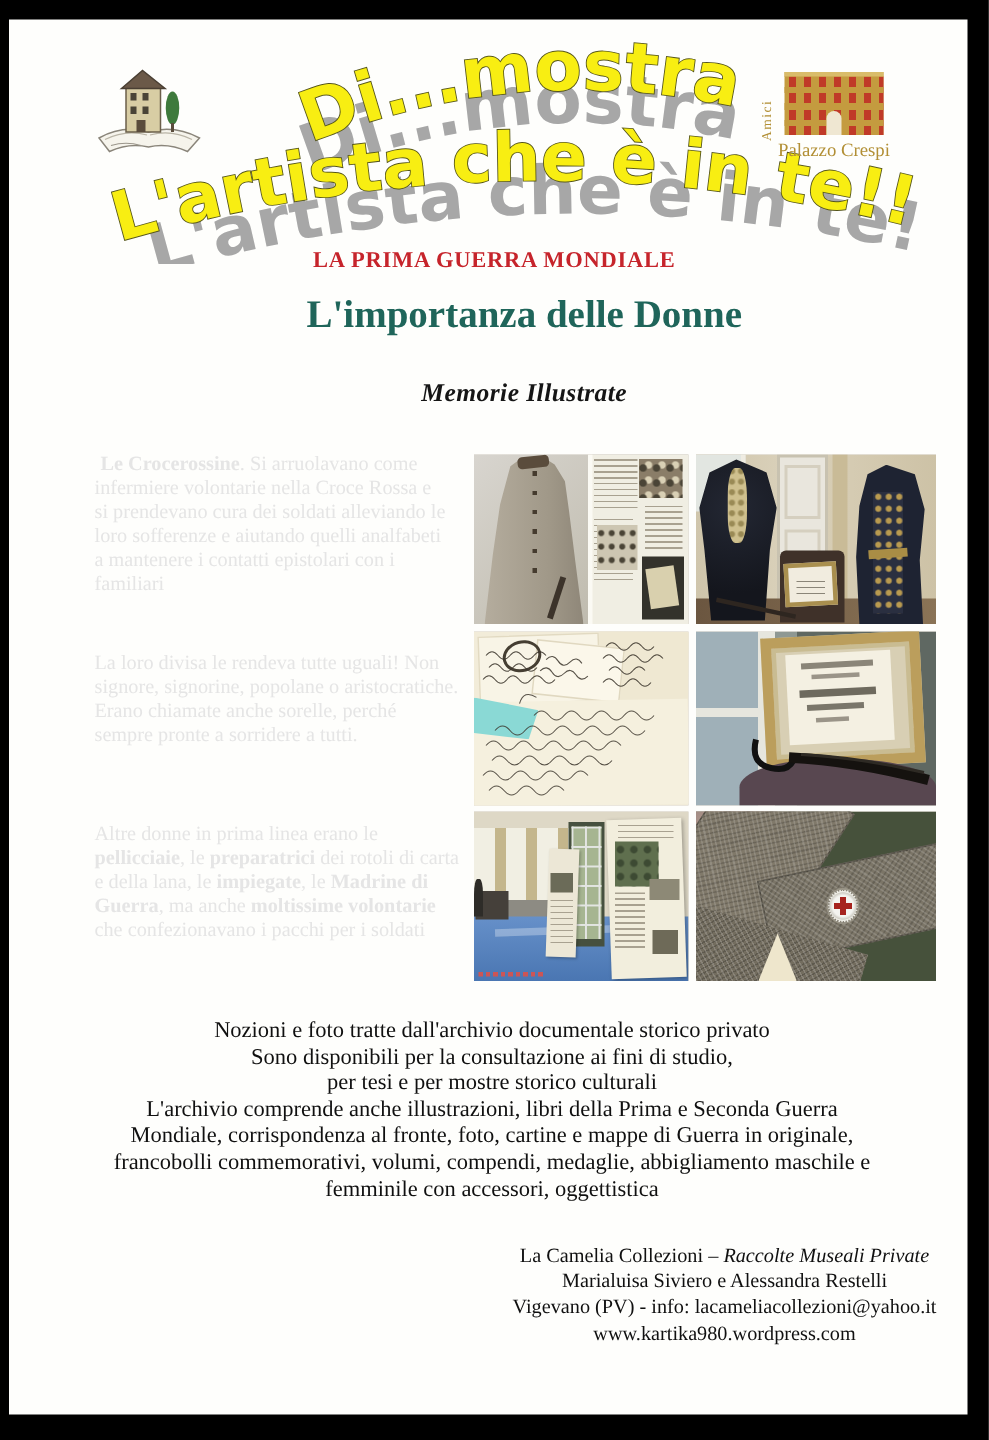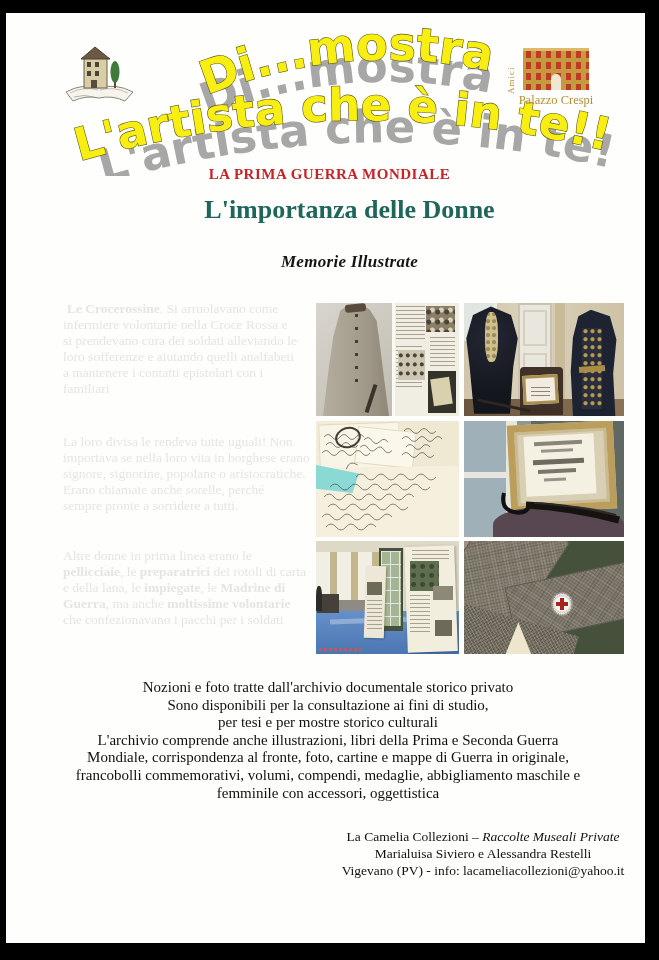--- a/index.html
+++ b/index.html
@@ -120,21 +120,20 @@
     <div class="line ind"><span class="b">Le Crocerossine</span><span>. Si arruolavano come</span></div>
     <div class="line"><span>infermiere volontarie nella Croce Rossa e</span></div>
     <div class="line"><span>si prendevano cura dei soldati alleviando le</span></div>
     <div class="line"><span>loro sofferenze e aiutando quelli analfabeti</span></div>
     <div class="line"><span>a mantenere i contatti epistolari con i</span></div>
     <div class="line"><span>familiari</span></div>
   </div>
 
   <div class="para" id="p2">
     <div class="line"><span>La loro divisa le rendeva tutte uguali! Non</span></div>
-    <div class="line"><span>importava se nella loro vita in borghese erano</span></div>
     <div class="line"><span>signore, signorine, popolane o aristocratiche.</span></div>
     <div class="line"><span>Erano chiamate anche sorelle, perché</span></div>
     <div class="line"><span>sempre pronte a sorridere a tutti.</span></div>
   </div>
 
   <div class="para" id="p3">
     <div class="line"><span>Altre donne in prima linea erano le</span></div>
     <div class="line"><span class="b">pellicciaie</span><span>, le </span><span class="b">preparatrici</span><span> dei rotoli di carta</span></div>
     <div class="line"><span>e della lana, le </span><span class="b">impiegate</span><span>, le </span><span class="b">Madrine di</span></div>
     <div class="line"><span class="b">Guerra</span><span>, ma anche </span><span class="b">moltissime volontarie</span></div>
@@ -265,14 +264,15 @@
     <div class="line">L'archivio comprende anche illustrazioni, libri della Prima e Seconda Guerra</div>
     <div class="line">Mondiale, corrispondenza al fronte, foto, cartine e mappe di Guerra in originale,</div>
     <div class="line">francobolli commemorativi, volumi, compendi, medaglie, abbigliamento maschile e</div>
     <div class="line">femminile con accessori, oggettistica</div>
   </div>
 
   <div class="credits">
     <div class="line"><span>La Camelia Collezioni – </span><span class="it">Raccolte Museali Private</span></div>
     <div class="line">Marialuisa Siviero e Alessandra Restelli</div>
     <div class="line">Vigevano (PV) -  info: lacameliacollezioni@yahoo.it</div>
+    <div class="line">www.kartika980.wordpress.com</div>
   </div>
 </div>
 
 </body></html>

